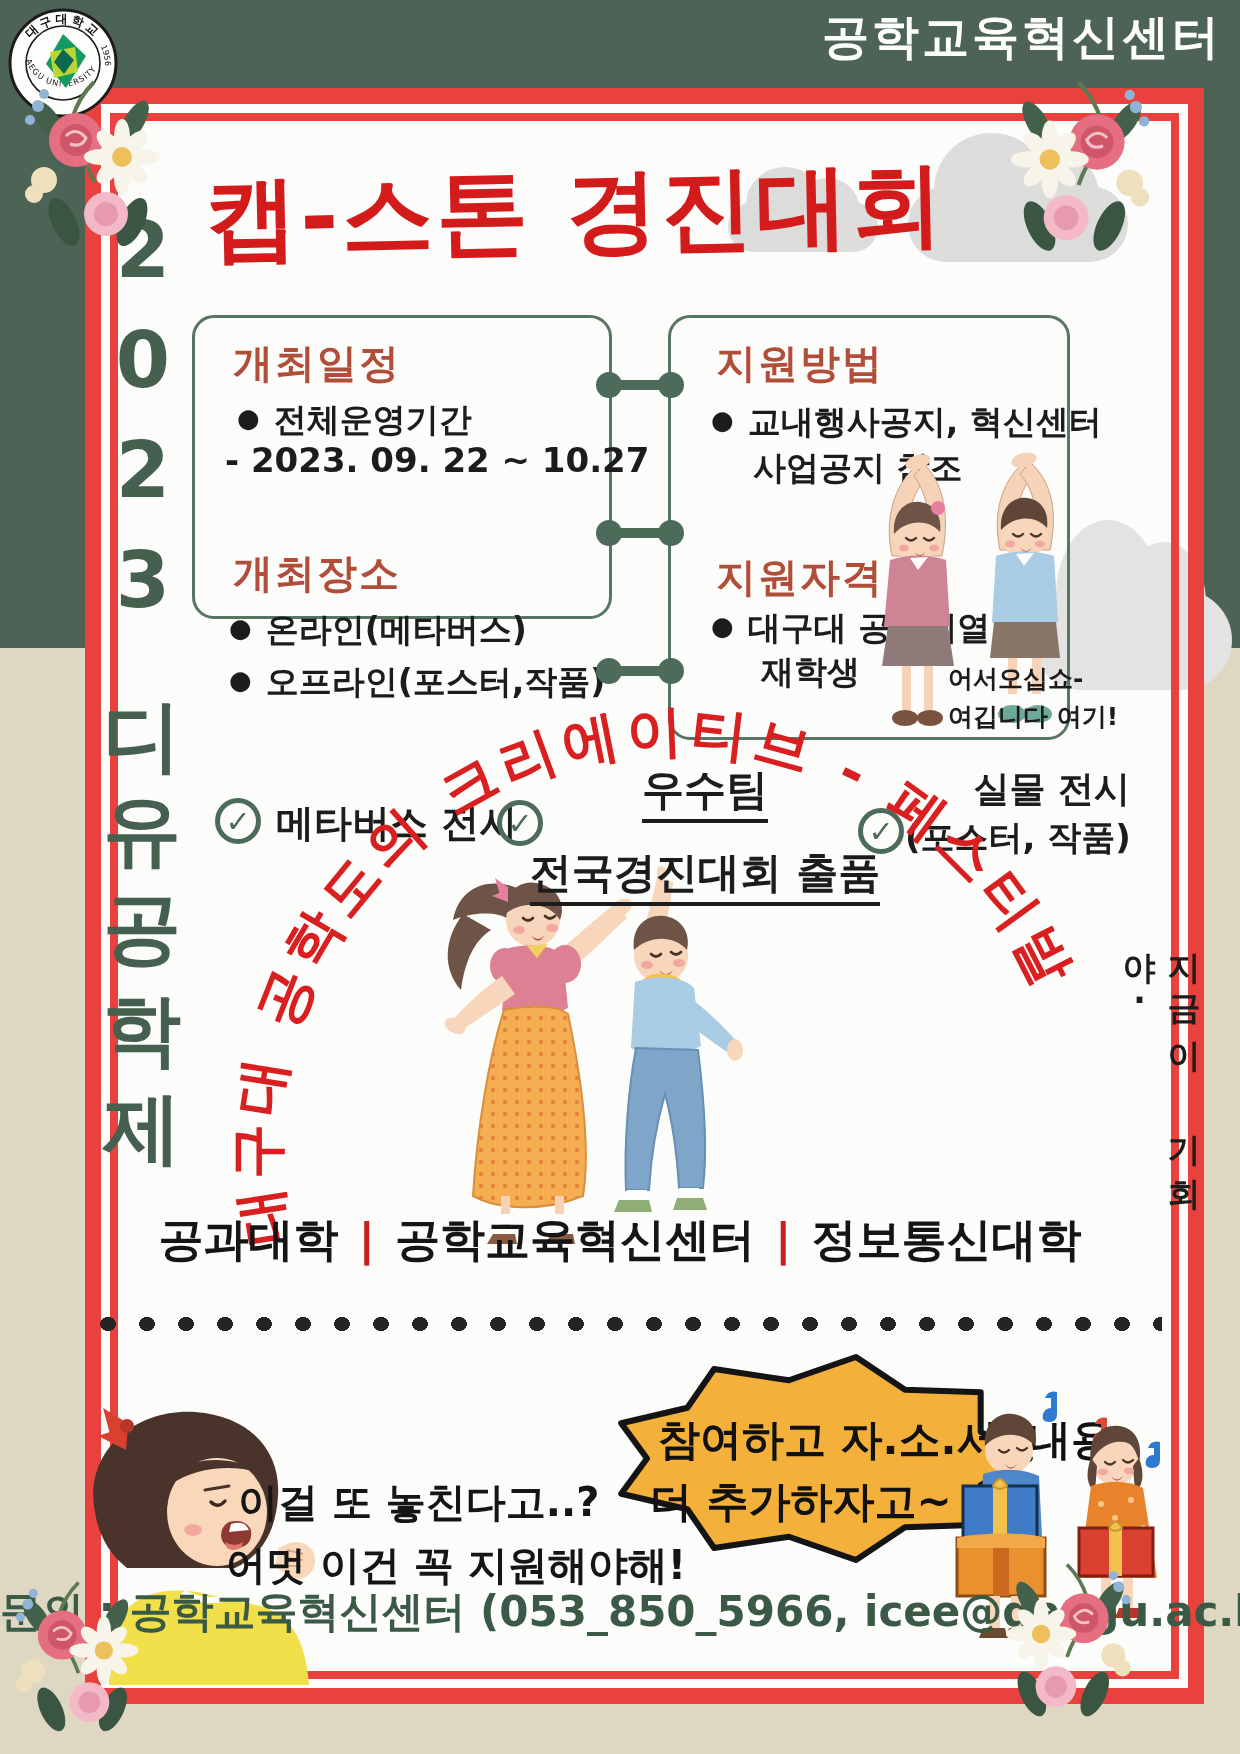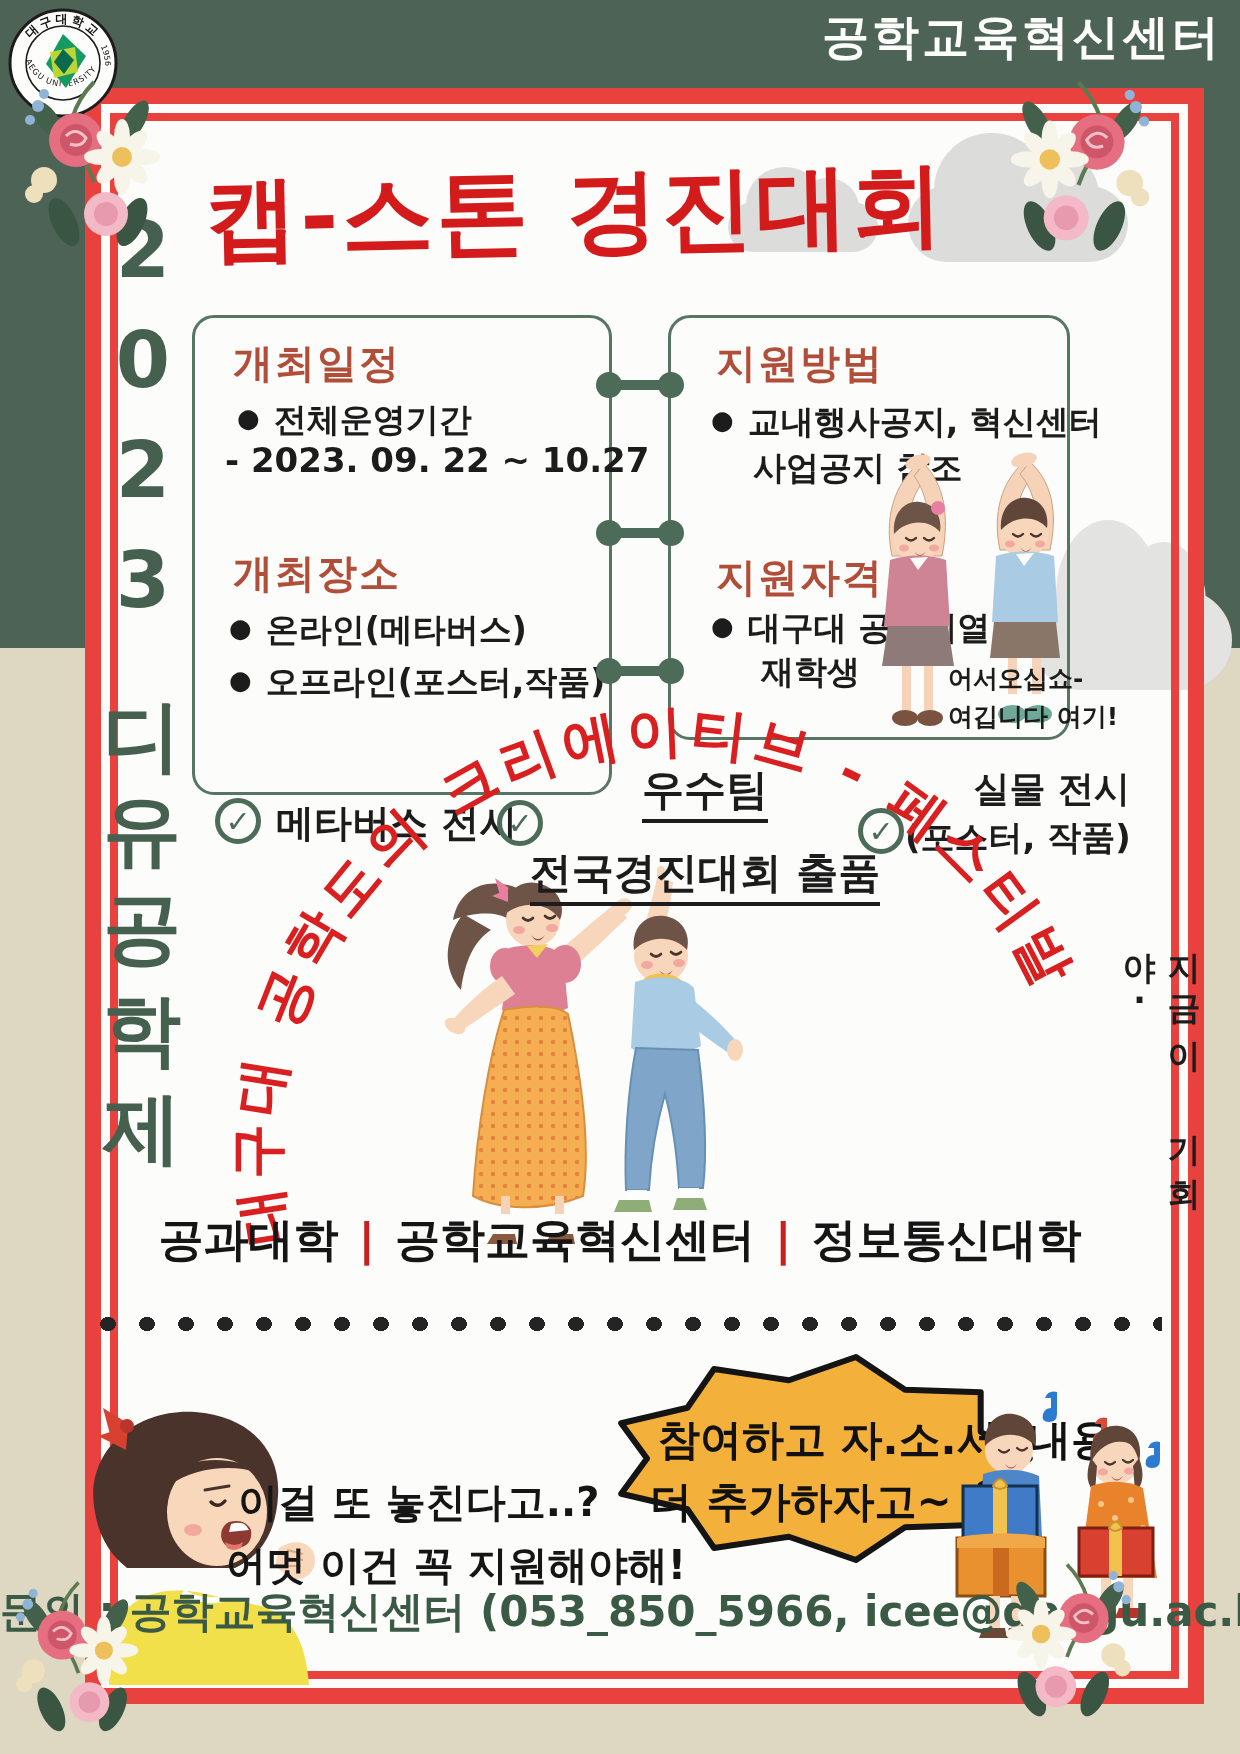--- a/index.html
+++ b/index.html
@@ -88,21 +88,21 @@
     <path d="M55 41 L66 52 L56 66 L46 54 Z" fill="#0b6a4e"></path>
   </svg>
 
   <div class="abs org-name">공학교육혁신센터</div>
 
   <div class="abs main-title">캡-스톤 경진대회</div>
 
   <div class="abs v-left">2023디유공학제</div>
   <div class="abs v-right">지금이 기회야.</div>
 
-  <div class="abs info-box" style="left:192px;top:315px;width:420px;height:480px;">
+  <div class="abs info-box" style="left:192px;top:315px;width:420px;height:304px;">
     <div class="box-heading" style="left:38px;top:18px;">개최일정</div>
     <div class="box-line" style="left:34px;top:80px;margin-left:8px;"><span class="blt">●</span><span>전체운영기간</span></div>
     <div class="box-line" style="left:30px;top:122px;font-size:34px;">- 2023. 09. 22 ~ 10.27</div>
     <div class="box-heading" style="left:38px;top:228px;">개최장소</div>
     <div class="box-line" style="left:34px;top:290px;"><span class="blt">●</span><span>온라인(메타버스)</span></div>
     <div class="box-line" style="left:34px;top:342px;"><span class="blt">●</span><span>오프라인(포스터,작품)</span></div>
   </div>
 
   <div class="abs info-box" style="left:668px;top:315px;width:402px;height:425px;">
     <div class="box-heading" style="left:45px;top:18px;">지원방법</div>

